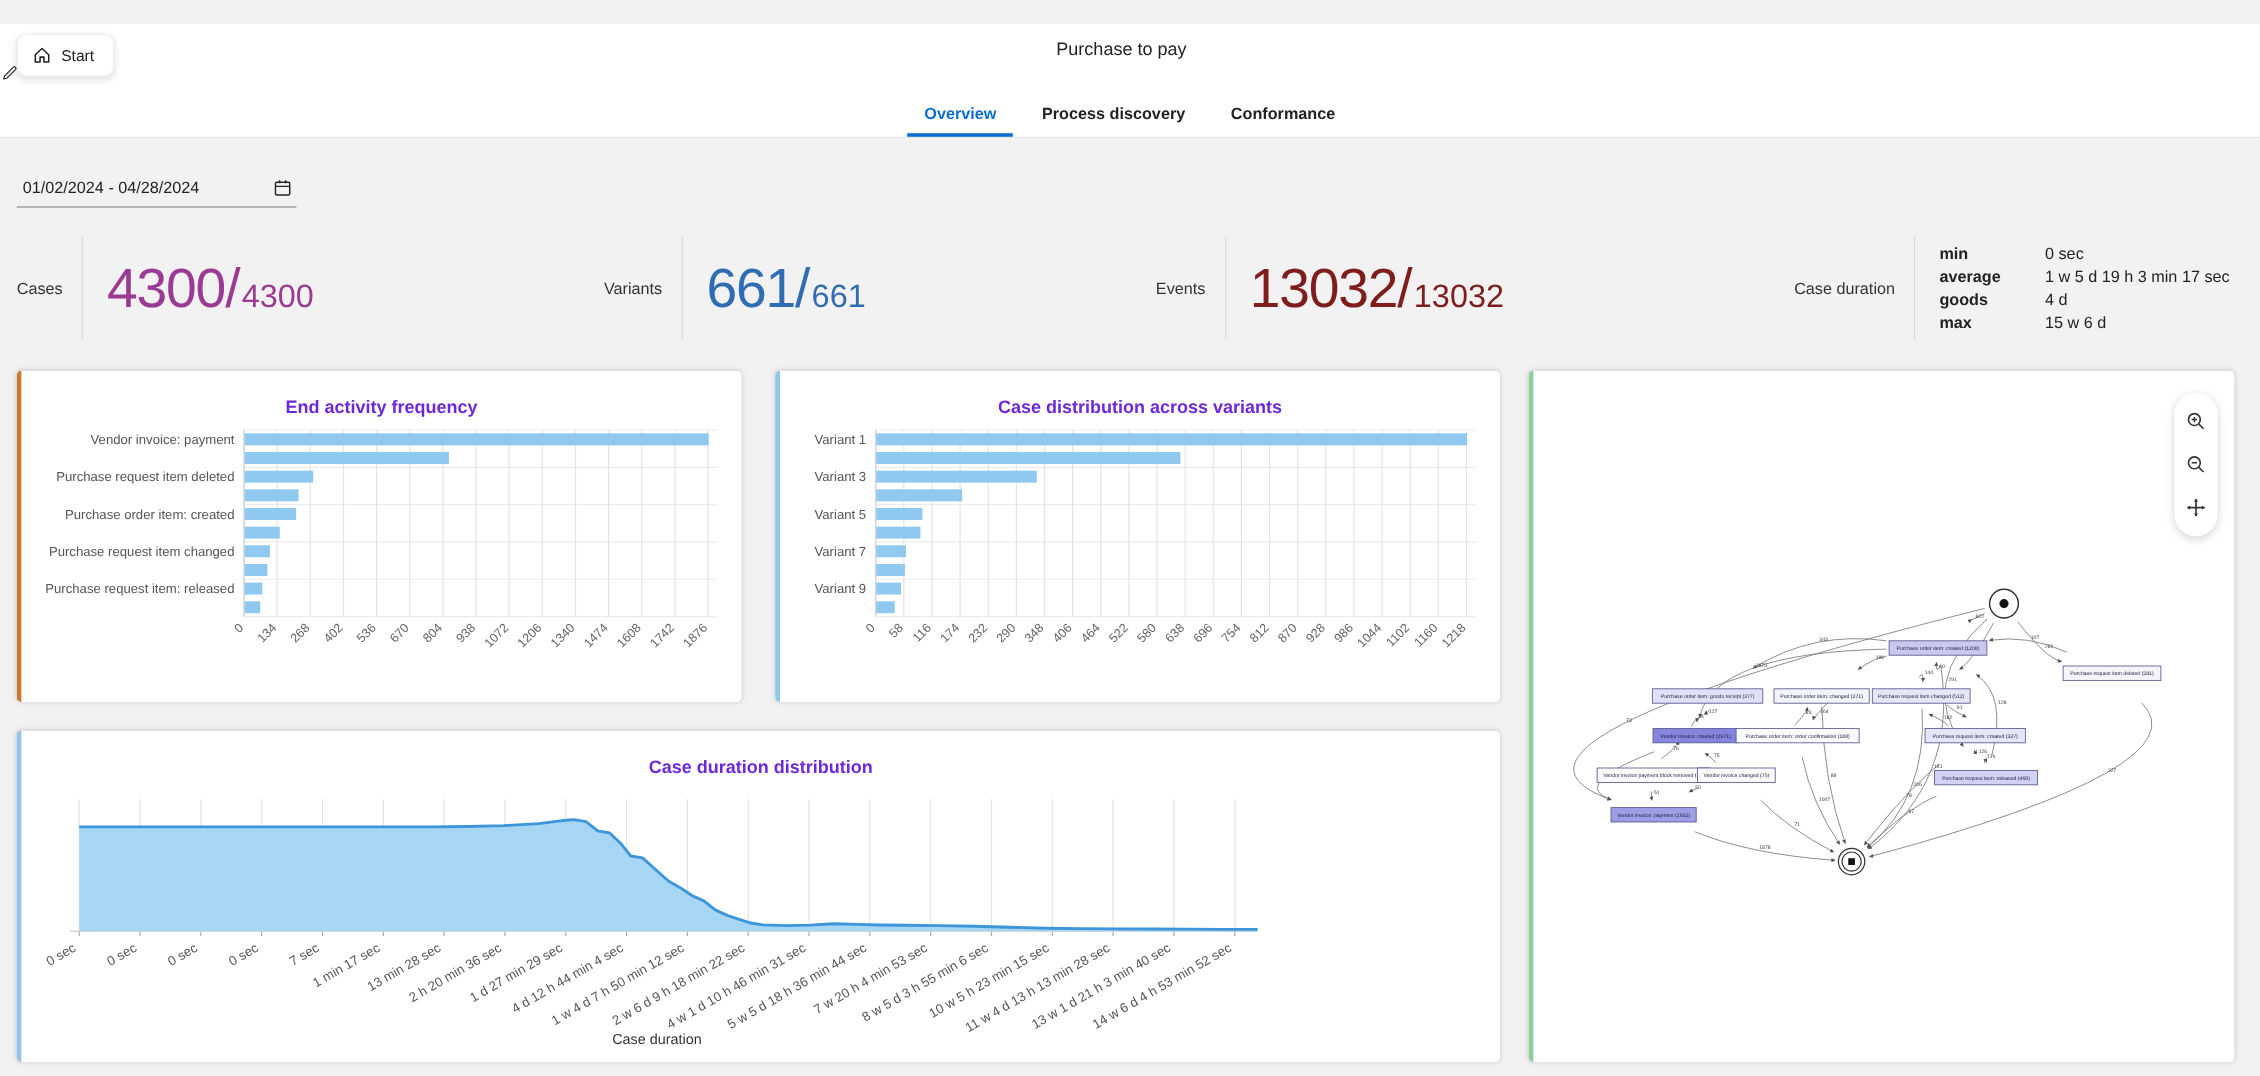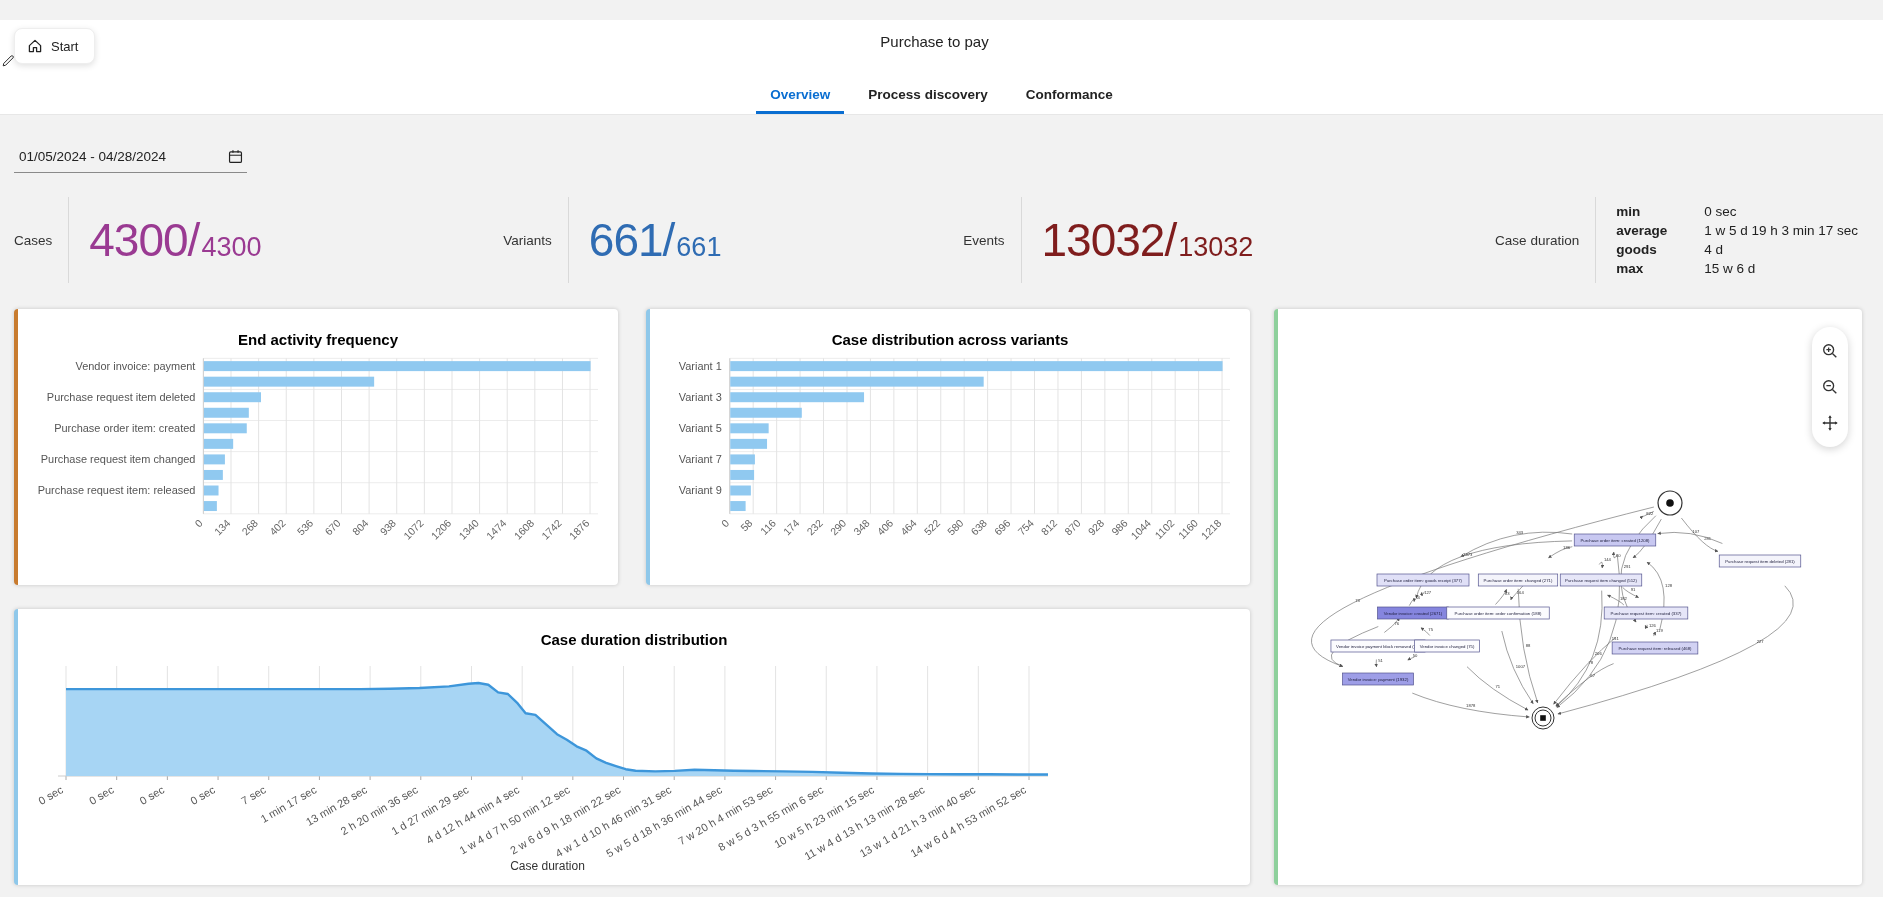--- a/index.html
+++ b/index.html
@@ -34,21 +34,21 @@
   .dur-stats { font-size:13.5px; line-height:19px; }
   .dur-row { display:flex; }
   .dur-name { font-weight:bold; width:88px; }
 
   .grid { display:grid; grid-template-columns:1fr 588px; grid-template-rows:276px 276px;
     column-gap:24px; row-gap:24px; }
   .left-top { display:flex; gap:28px; }
   .card { position:relative; background:#fff; border-radius:4px;
     box-shadow:0 0 4px rgba(0,0,0,.18); border-left:4px solid #ccc; }
   .chart-card { flex:1 1 0; padding:12px 8px 4px; }
-  .chart-title { text-align:center; font-weight:bold; font-size:15px; color:#000000; padding:10px 0 6px; }
+  .chart-title { text-align:center; font-weight:bold; font-size:15px; color:#6d28d9; padding:10px 0 6px; }
   .wide-card { grid-column:1; grid-row:2; padding:12px 8px 0; }
   .graph-card { grid-column:2; grid-row:1 / span 2; }
 
   .graph-controls { position:absolute; top:18px; right:14px; background:#fff; border-radius:18px;
     box-shadow:0 2px 8px rgba(0,0,0,.18); display:flex; flex-direction:column; align-items:center;
     padding:10px 4px; gap:8px; }
   .gc-btn { width:28px; height:28px; display:flex; align-items:center; justify-content:center;
     cursor:pointer; border-radius:50%; }
   .graph-wrap { position:absolute; inset:0; }
   svg { display:block; }
@@ -73,21 +73,21 @@
   <div class="tabs">
     <div class="tab active" style="color: rgb(10, 110, 209);">Overview</div>
     <div class="tab">Process discovery</div>
     <div class="tab">Conformance</div>
   </div>
 </div>
 
 <div class="content">
 
   <div class="date-field">
-    <span>01/05/2024 - 04/28/2024</span>
+    <span>01/02/2024 - 04/28/2024</span>
     <span>
       <svg width="17" height="17" viewBox="0 0 20 20">
           <rect x="3" y="4.5" width="14" height="12.5" rx="1.5" fill="none" stroke="#222" stroke-width="1.4"></rect>
           <path d="M3 8.5h14" stroke="#222" stroke-width="1.2"></path>
           <path d="M7 2.5v3M13 2.5v3" stroke="#222" stroke-width="1.4"></path>
         </svg>
     </span>
   </div>
 
   <div class="kpi-row">

